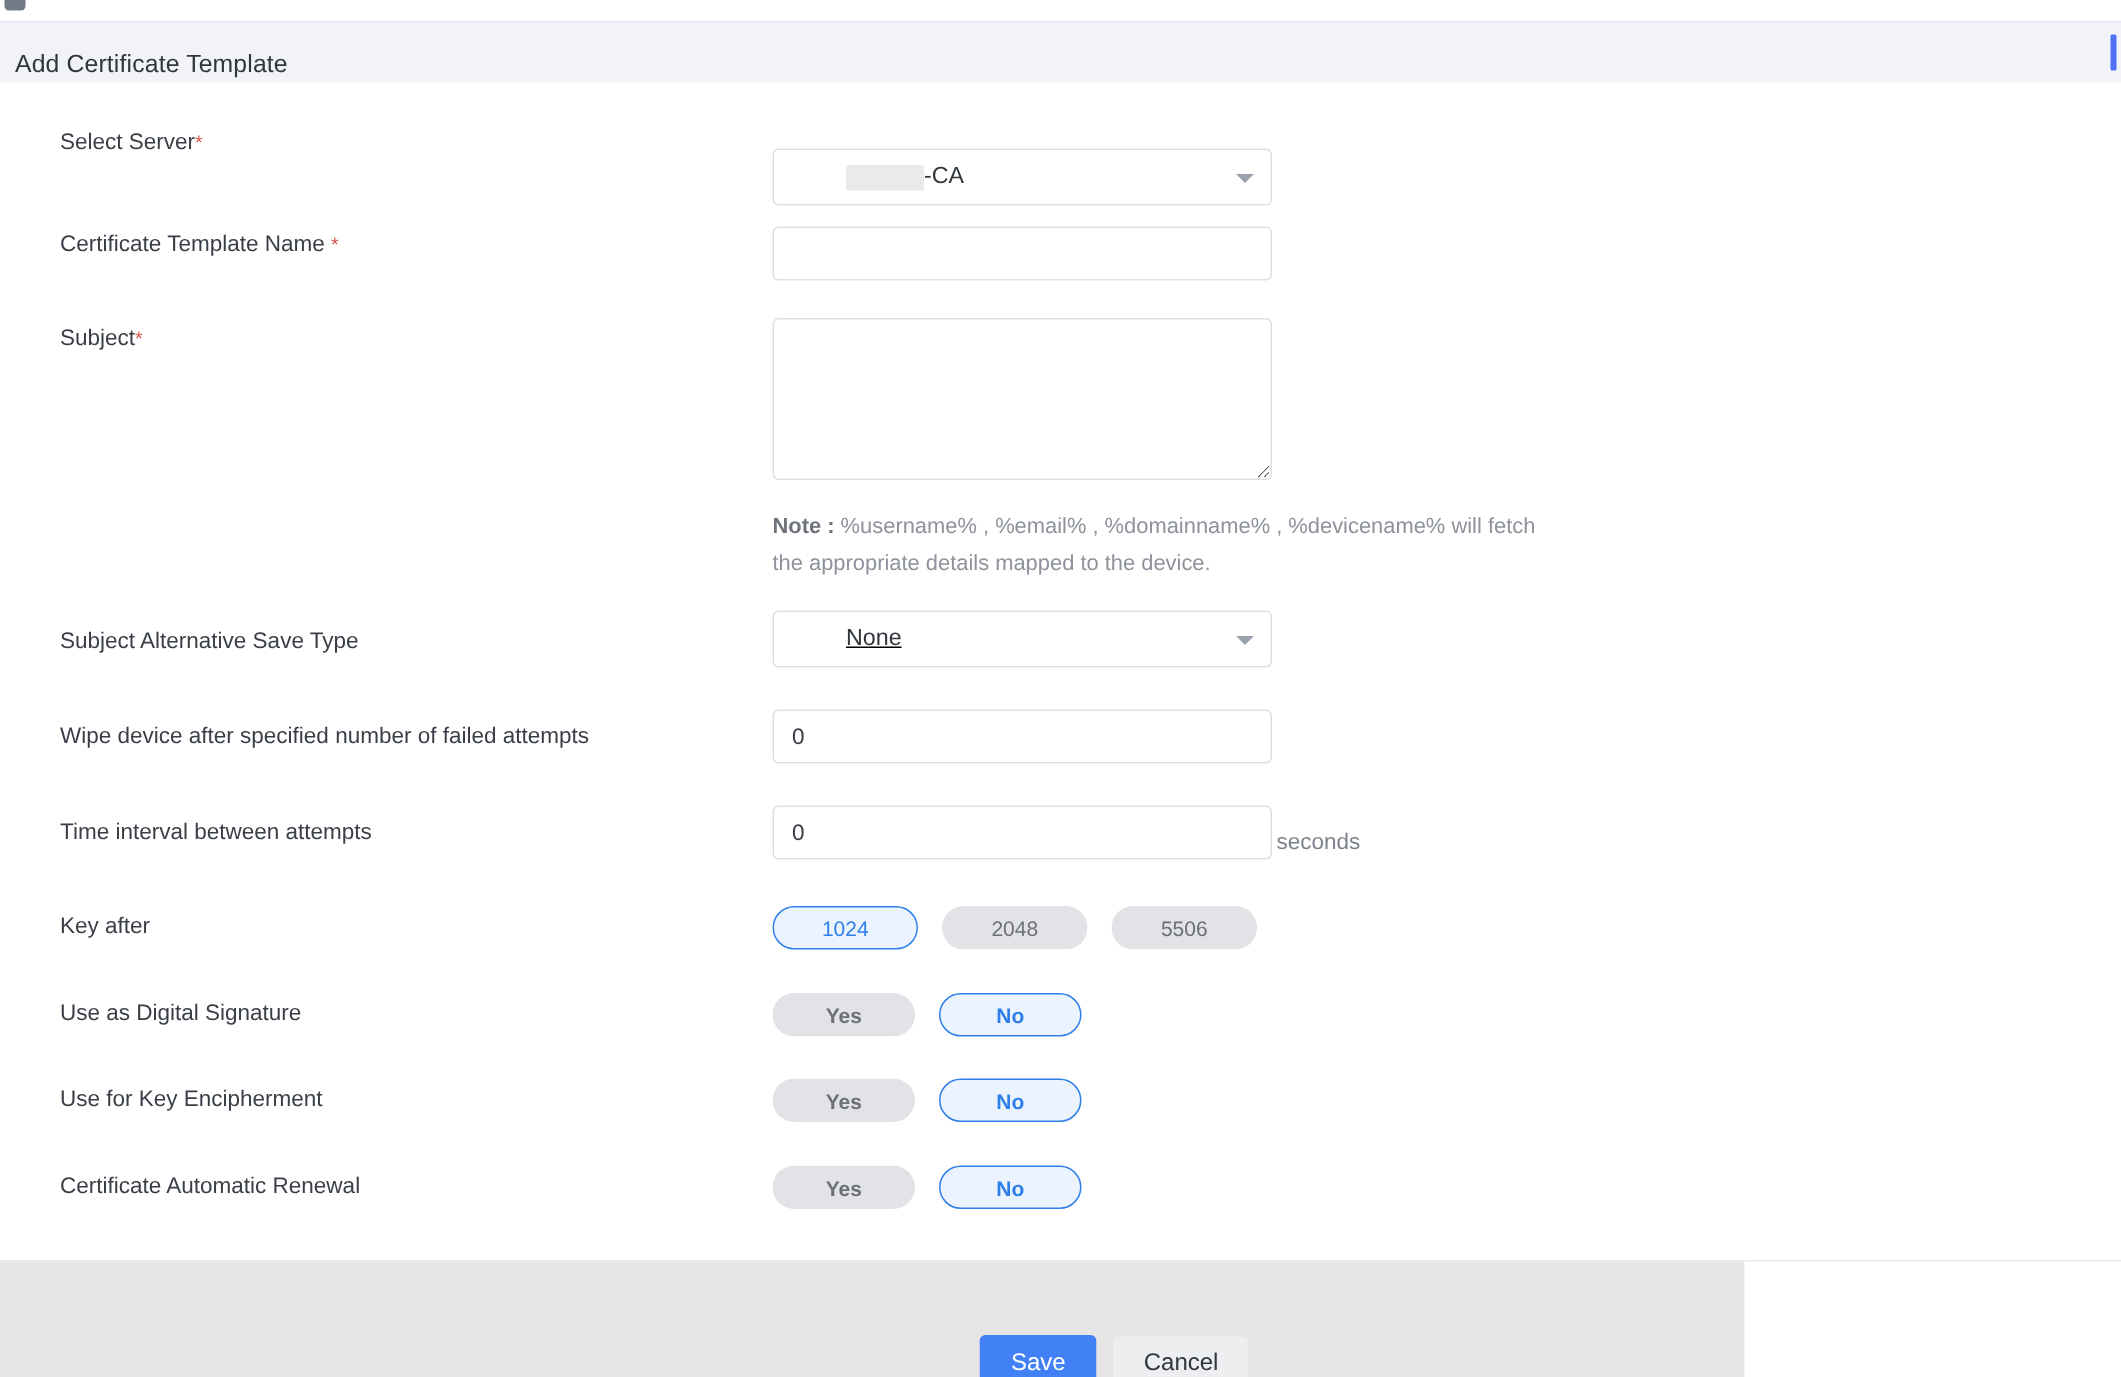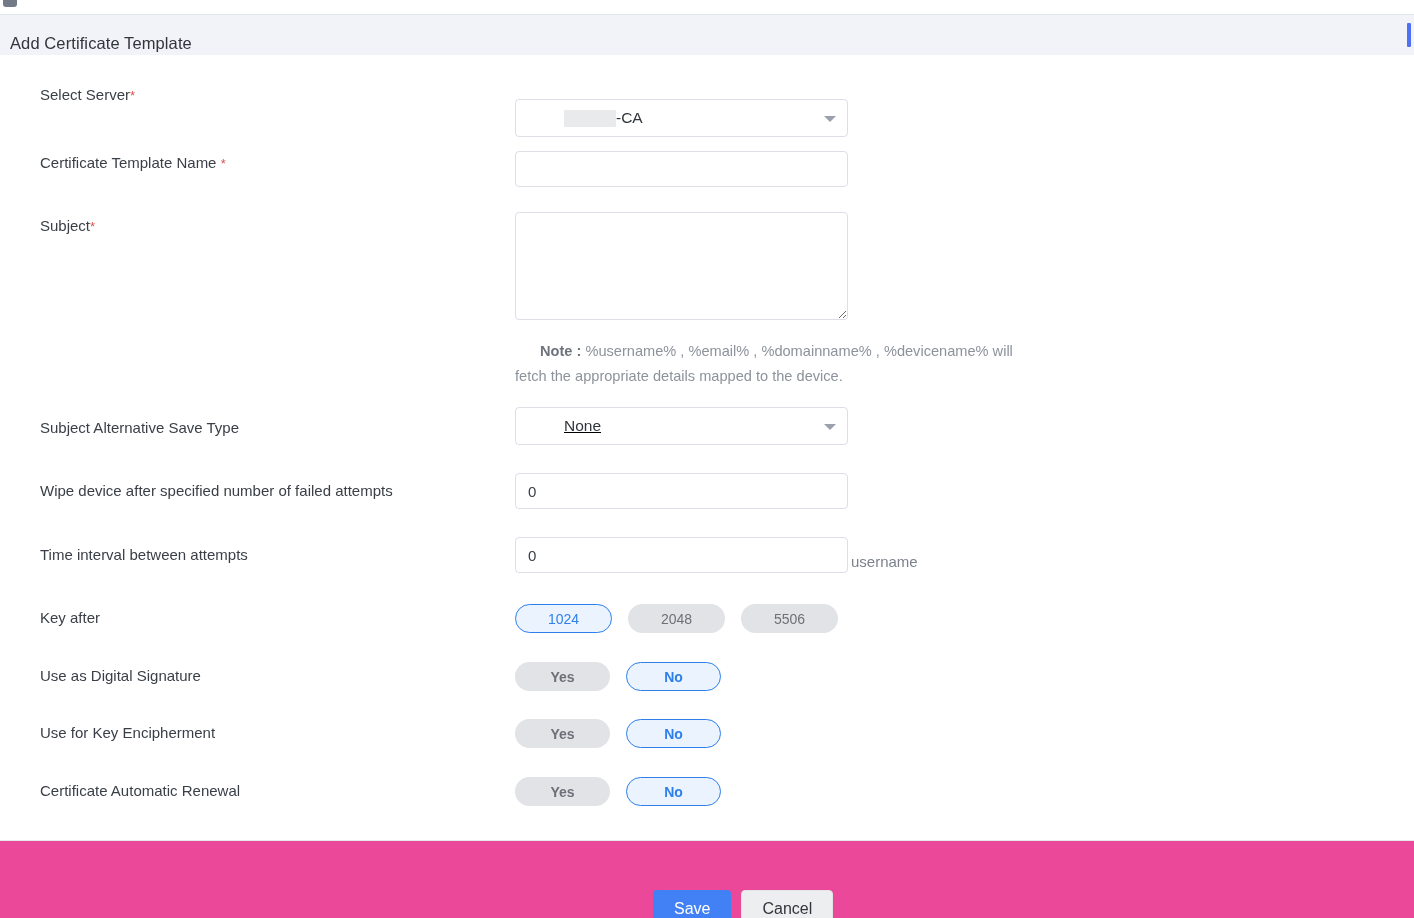--- a/index.html
+++ b/index.html
@@ -162,21 +162,21 @@
 
   
   .note {
     position: absolute;
     left: 515px;
     width: 520px;
     font-size: 14.6px;
     color: #8d929b;
     line-height: 25px;
   }
-  .note b { color: #6e737c; font-weight: bold; margin-left: 25px; }
+  .note b { color: #6e737c; font-weight: bold; }
 
   
   .pills {
     position: absolute;
     left: 515px;
     display: flex;
     gap: 16px;
   }
   .pill {
     height: 29px;
@@ -204,22 +204,22 @@
   
   .footer-div {
     position: absolute;
     left: 0; top: 840px;
     width: 1414px; height: 1px;
     background: #e6e8ec;
   }
   .footer {
     position: absolute;
     left: 0; top: 841px;
-    width: 1414px; height: 77px;
-    background: #ec4899;
+    width: 1163px; height: 77px;
+    background: #e5e5e5;
   }
   .btn-row {
     position: absolute;
     left: 653px; top: 49px;
     display: flex;
     gap: 10px;
   }
   .btn {
     height: 38px;
     border-radius: 4px;
@@ -301,21 +301,21 @@
       <div class="field-control" style="top:-8px;">
         <input class="txt" type="text" value="0" style="">
       </div>
     </div>
 
     <div class="field-row" style="top:490px;">
       <div class="field-label">Time interval between attempts</div>
       <div class="field-control" style="top:-8px;">
         <input class="txt" type="text" value="0" style="">
       </div>
-      <div class="suffix" style="top:8px;">username</div>
+      <div class="suffix" style="top:8px;">seconds</div>
     </div>
 
     <div class="field-row" style="top:553px;">
       <div class="field-label">Key after</div>
       <div class="pills" style="top:-4px;">
         <button class="pill selected">1024</button>
         <button class="pill">2048</button>
         <button class="pill">5506</button>
       </div>
     </div>

